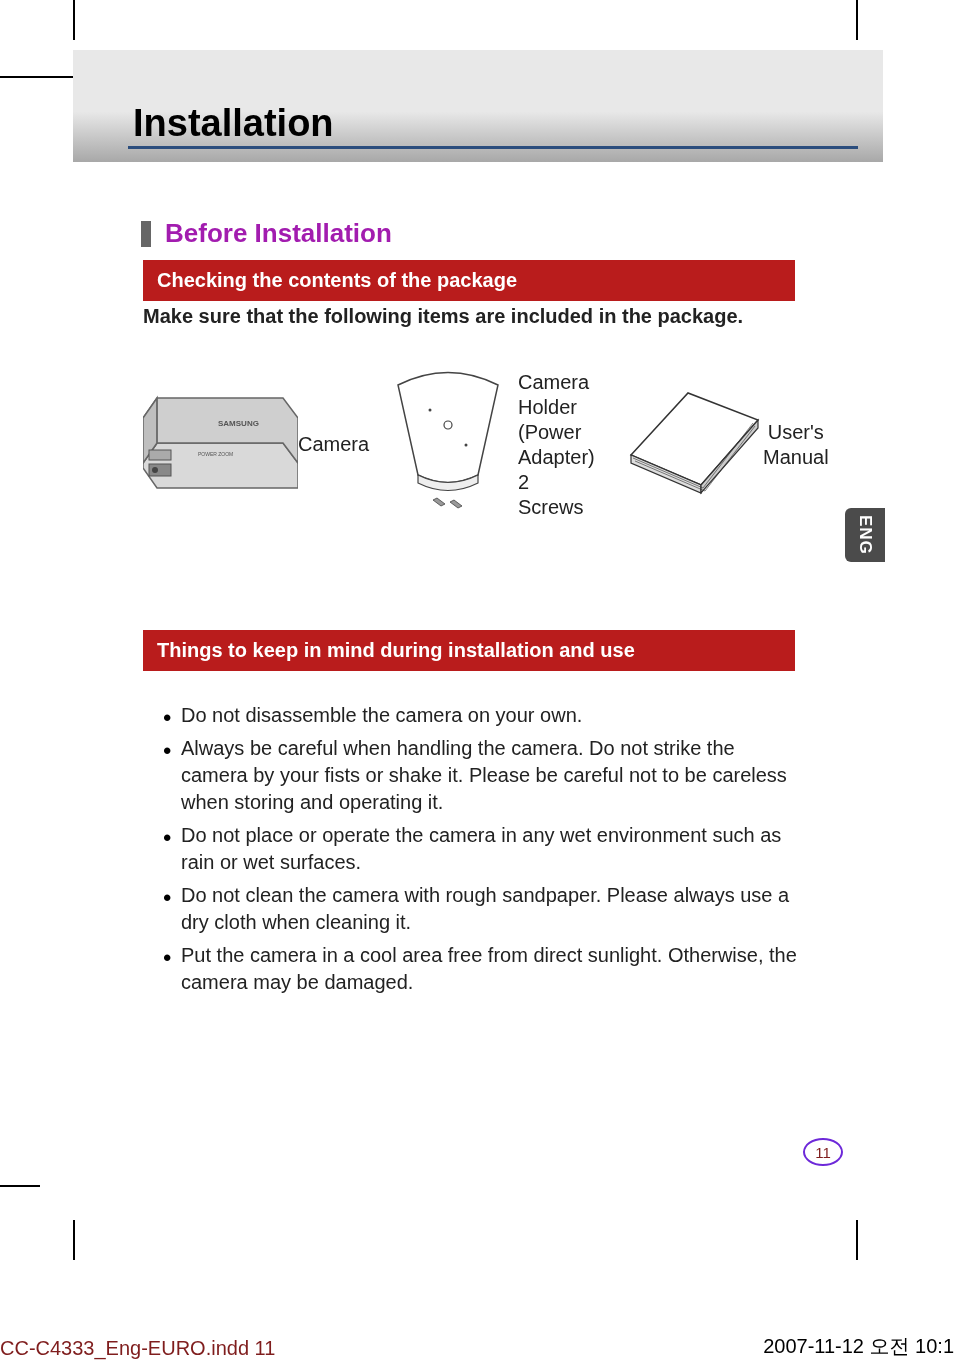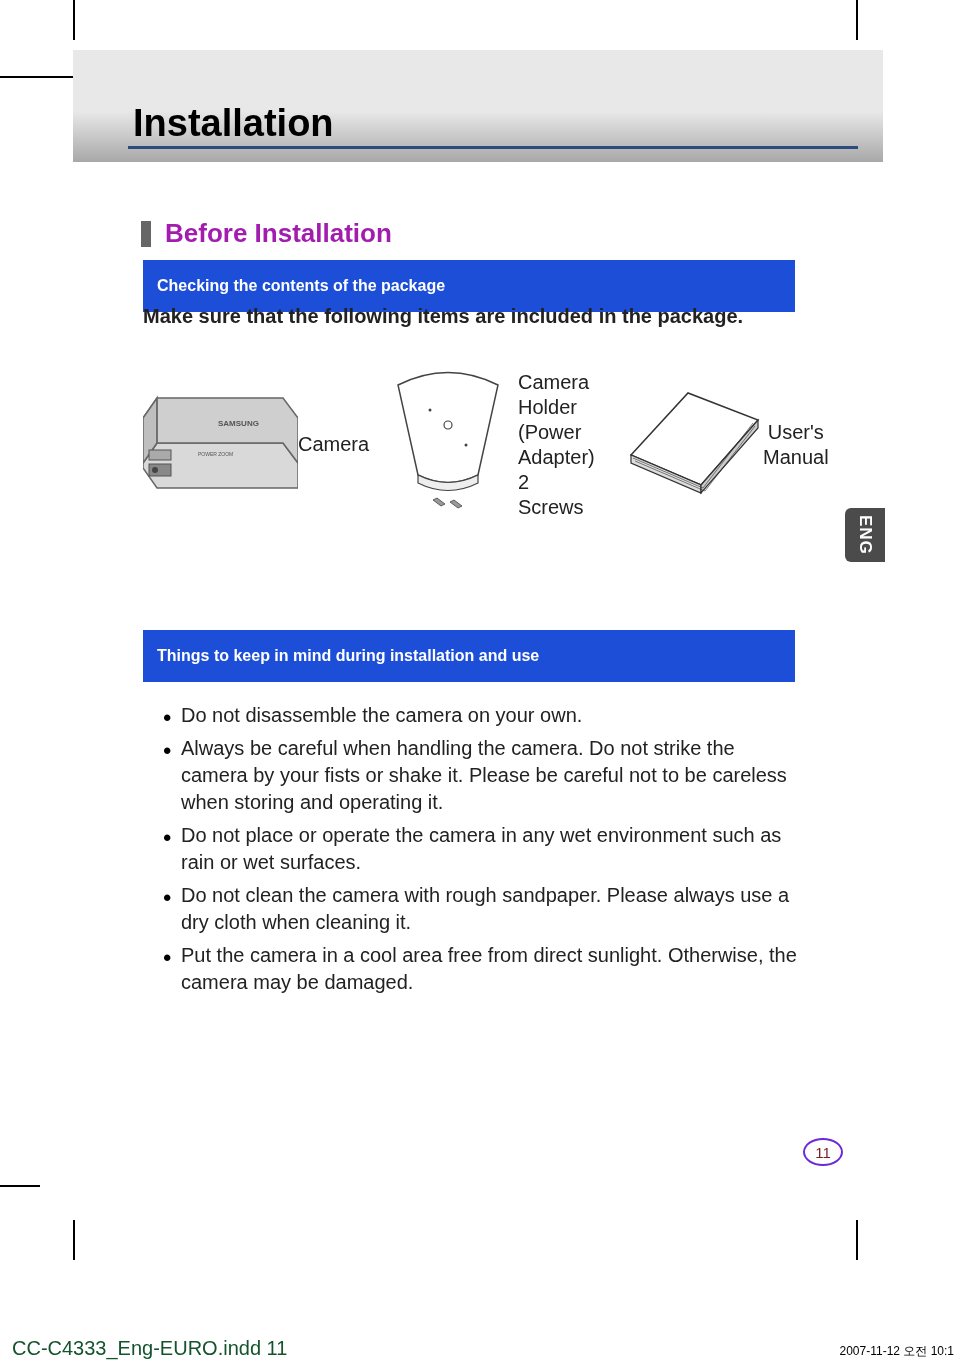--- a/index.html
+++ b/index.html
@@ -106,25 +106,25 @@
     }
     .section-title {
       font-size: 26px;
       font-weight: bold;
       color: #a21caf;
     }
     .subhead {
       position: absolute;
       left: 70px;
       width: 652px;
-      background: #1d4ed8;
+      background: #b91c1c;
       color: #fff;
-      font-size: 16px;
-      font-weight: bold;
-      padding: 17px 14px;
+      font-size: 20px;
+      font-weight: bold;
+      padding: 9px 14px;
     }
     .sub1 { top: 210px; }
     .sub2 { top: 580px; }
     .intro-text {
       position: absolute;
       left: 70px;
       top: 255px;
       font-size: 20px;
       color: #222;
       font-weight: bold;
@@ -208,31 +208,31 @@
       border-radius: 50%/50%;
       display: flex;
       align-items: center;
       justify-content: center;
       font-size: 15px;
       font-weight: normal;
       color: #7f1d1d;
     }
     .footer-left {
       position: absolute;
-      left: 12px;
+      left: 0;
       bottom: 0;
       font-size: 20px;
-      color: #14532d;
+      color: #7f1d1d;
       font-family: "Malgun Gothic", Arial, sans-serif;
     }
     .footer-right {
       position: absolute;
       right: 0;
       bottom: 0;
-      font-size: 12px;
+      font-size: 20px;
       color: #000;
       font-family: "Malgun Gothic", Arial, sans-serif;
     }
     
     .camera-svg { width: 155px; height: 105px; }
     .holder-svg { width: 140px; height: 150px; }
     .manual-svg { width: 150px; height: 110px; }
   </style>
 </head>
 <body>

